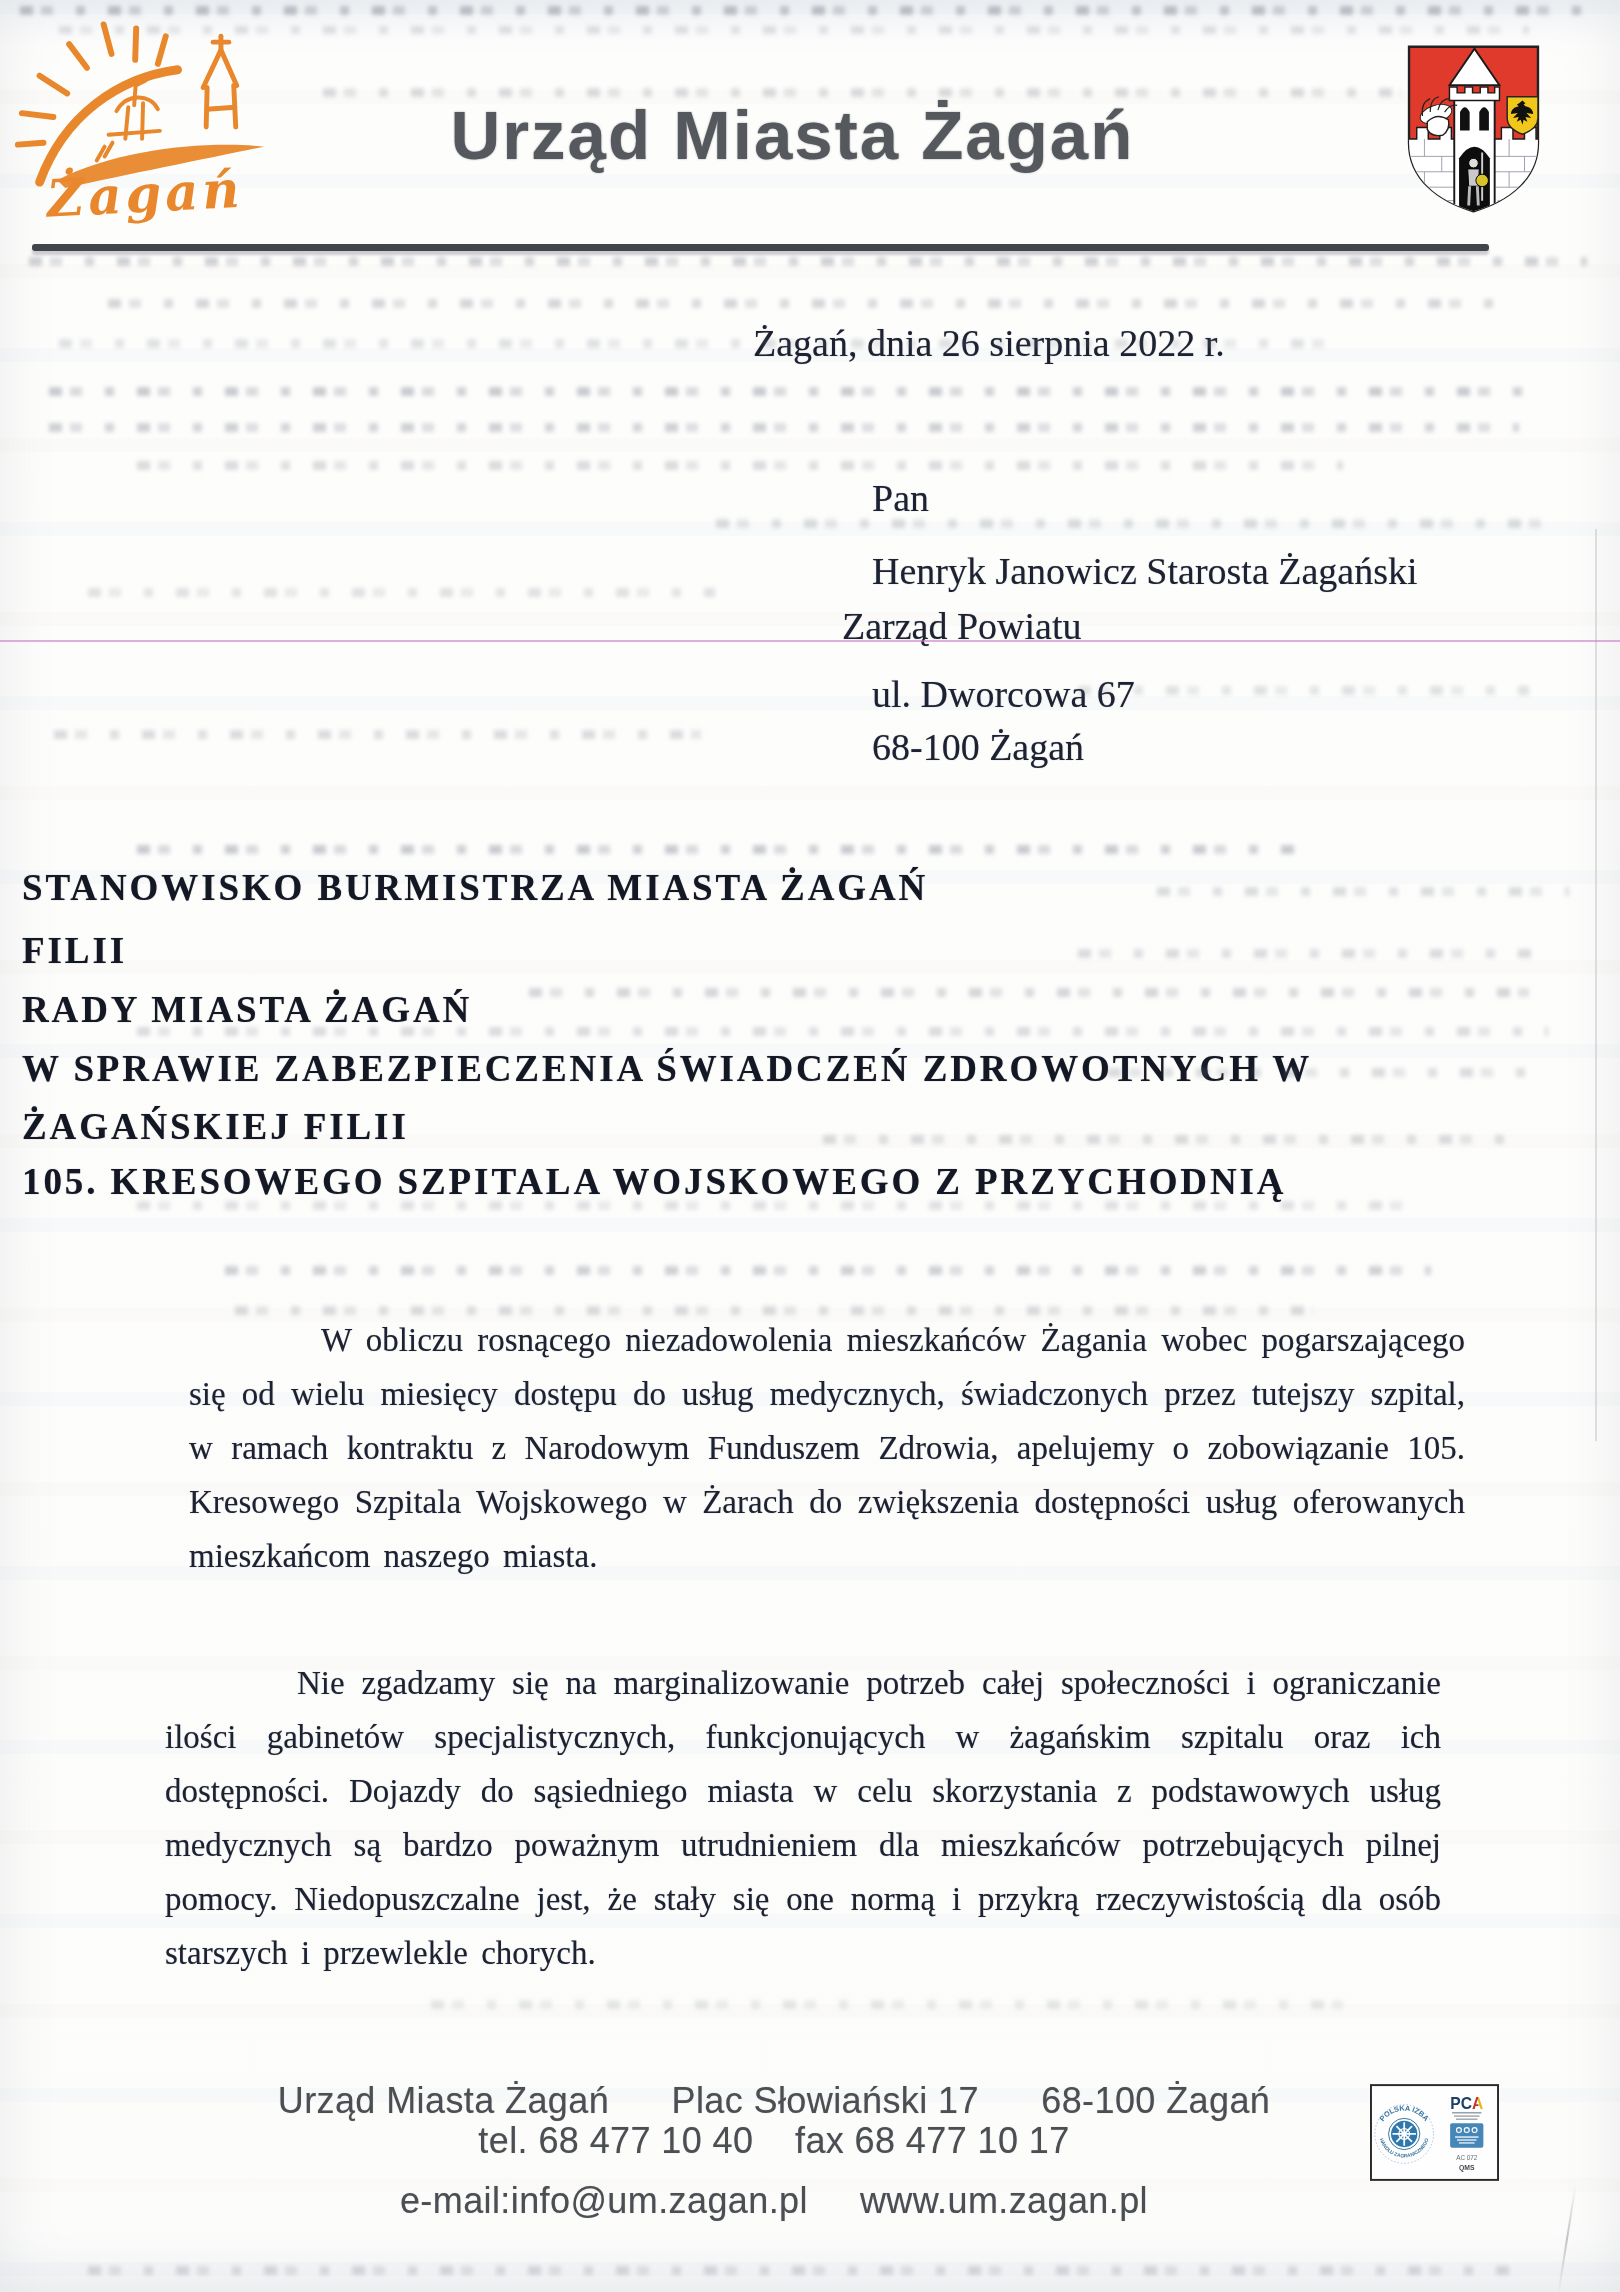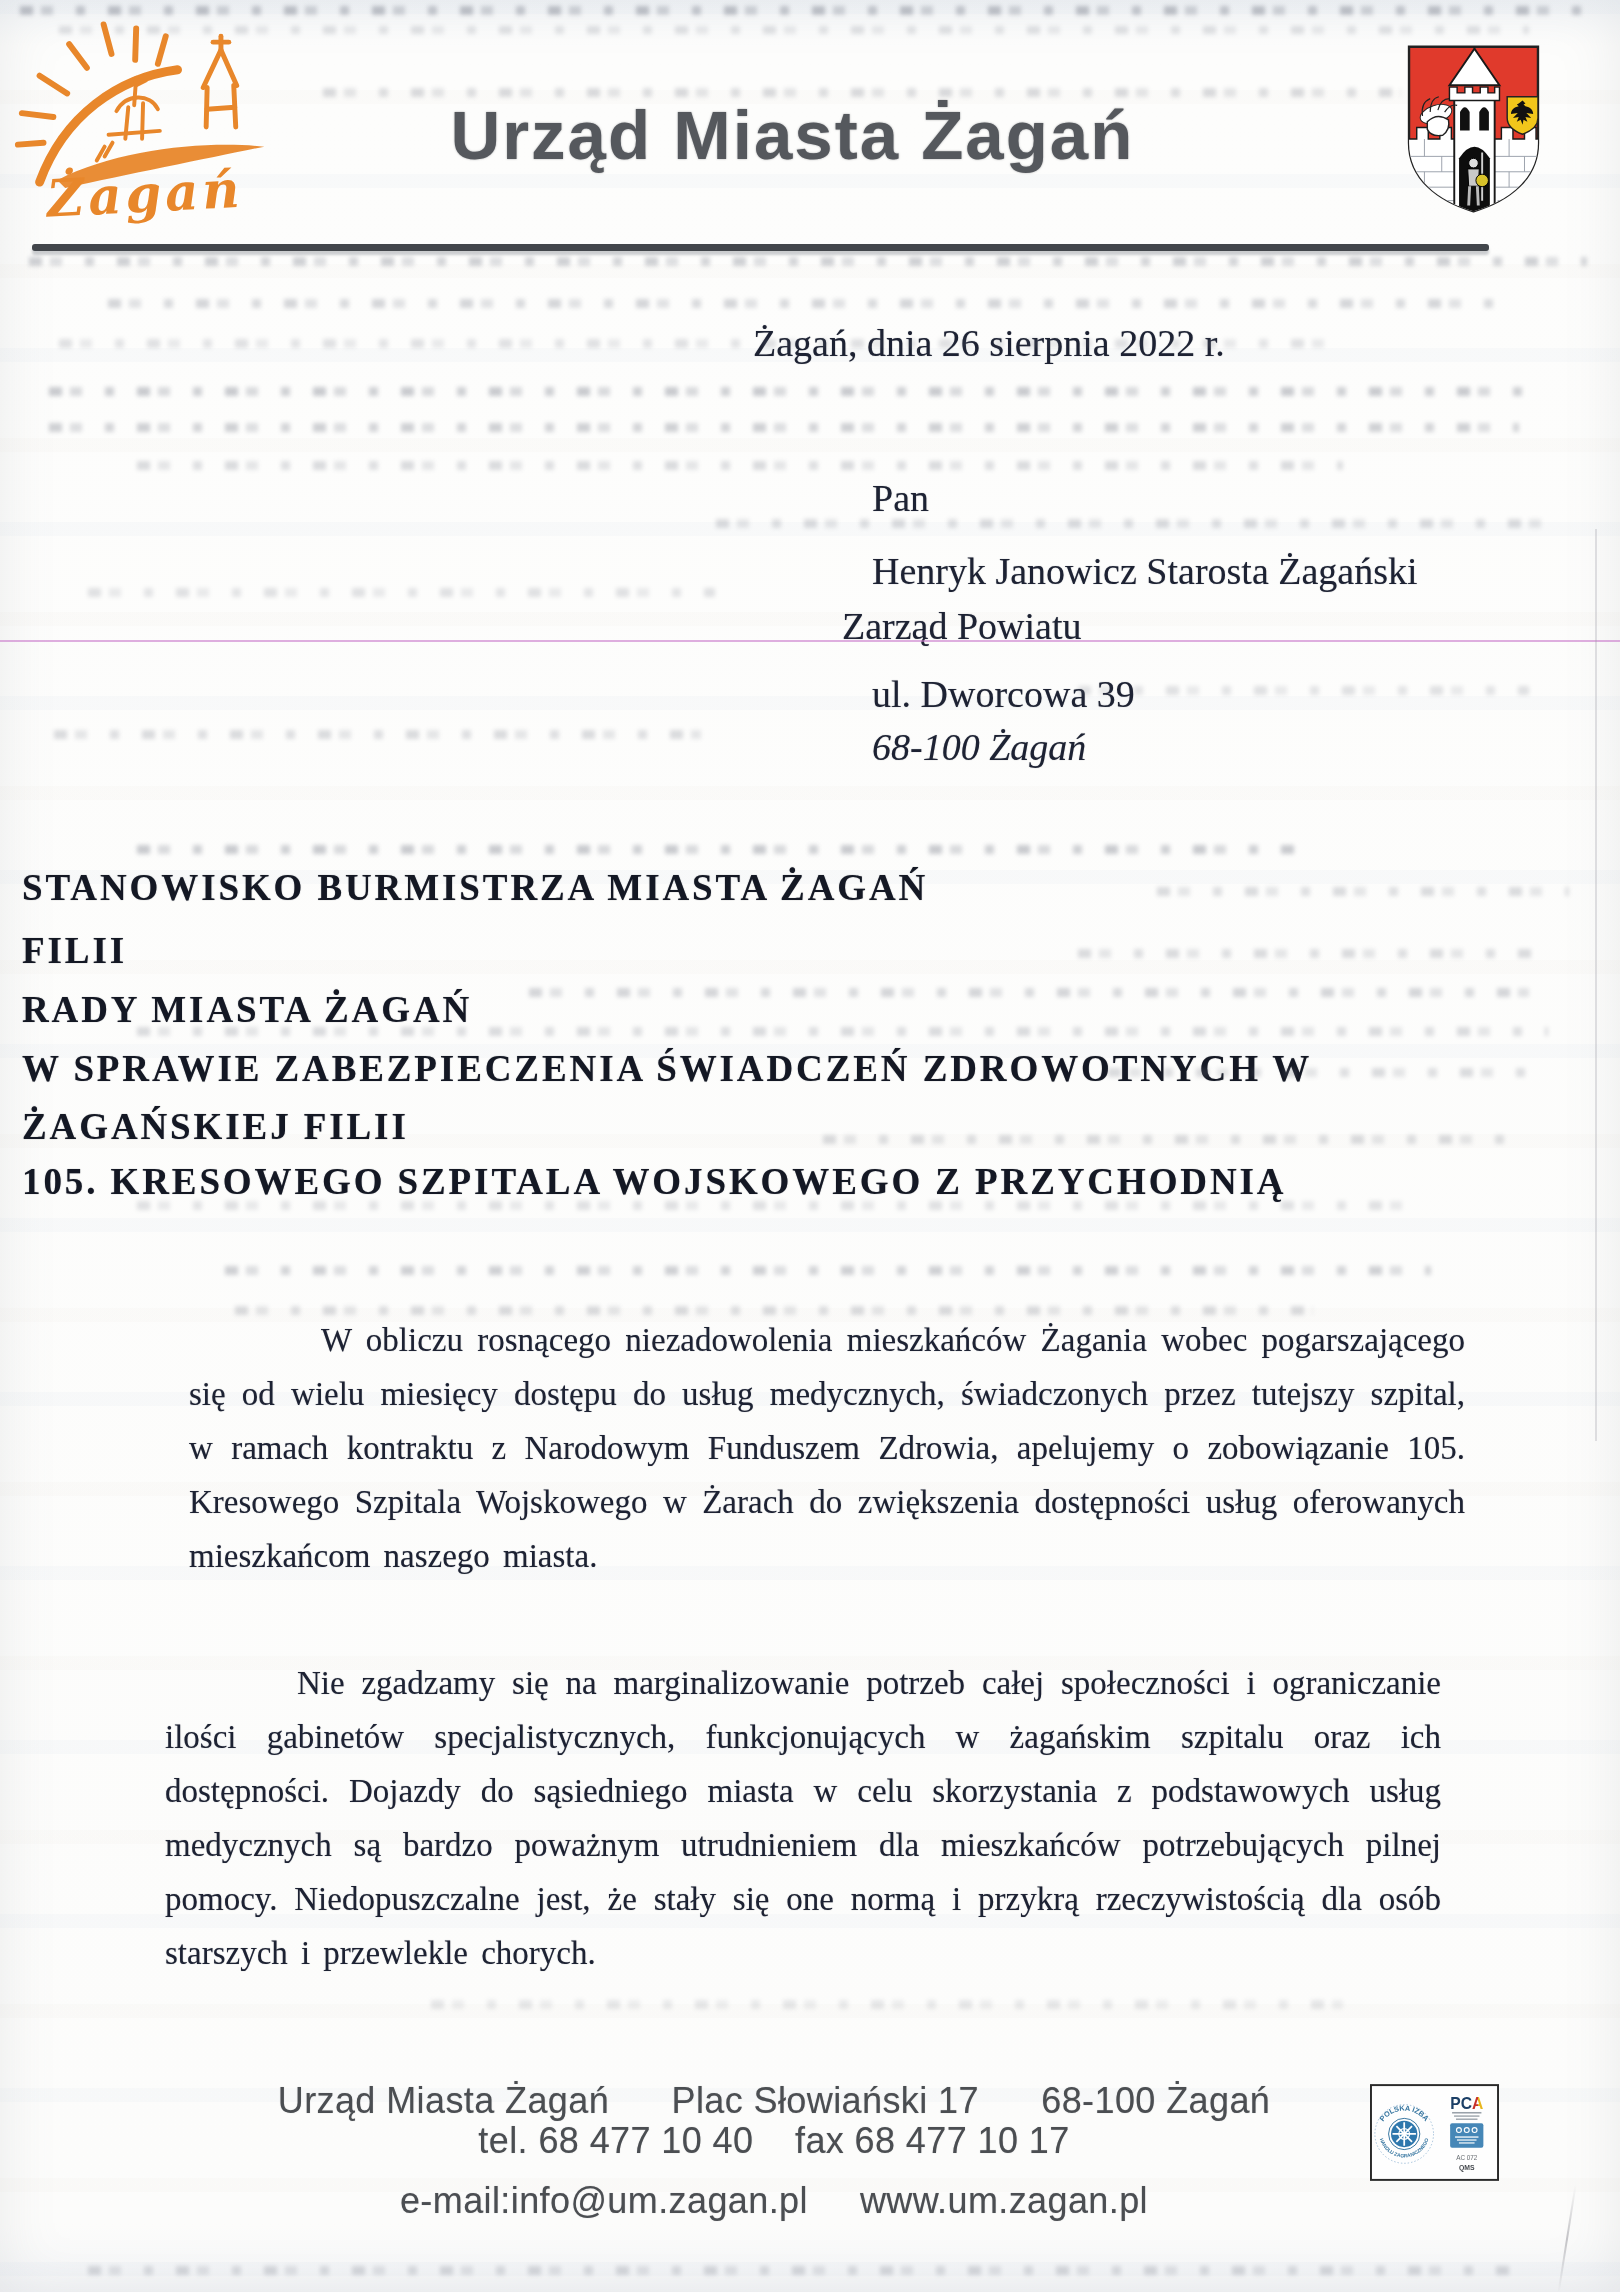--- a/index.html
+++ b/index.html
@@ -21,21 +21,21 @@
     color:#55585d; text-shadow:0 0 2px rgba(85,88,93,.55); white-space:pre;}
   .coat{position:absolute; left:1400px; top:39px; width:147px; height:178px;}
   .rule{position:absolute; left:32px; top:244px; width:1457px; height:6.9px; background:#42464b;
     border-radius:2.9px; box-shadow:0 3.9px 2.9px rgba(110,115,122,.35);}
   .serifline{position:absolute; font-size:38px; color:#1d2233; text-shadow:0 0 1px rgba(25,30,45,.45); white-space:pre;}
   .date{left:753px; top:321px;}
   .rec-pan{left:872px; top:476px;}
   .rec-name{left:872px; top:549px;}
   .rec-org{left:842px; top:604px;}
   .rec-street{left:872px; top:672px;}
-  .rec-city{left:872px; top:725px;font-style:italic;}
+  .rec-city{left:872px; top:725px;}
   .pinkline{position:absolute; left:0; top:640px; width:1620px; height:2px; background:rgba(202,122,204,.6);}
   .title-line{position:absolute; left:22px; width:1568px; text-align:left; font-weight:700;
     font-size:37px; letter-spacing:2.9px; color:#141824; text-shadow:0 0 1px rgba(20,24,36,.5); white-space:pre;}
   .para{position:absolute; left:165px; width:1276px; font-size:33px; line-height:54px; color:#1d2233;
     text-align:justify; text-indent:132px; word-spacing:4.9px; text-shadow:0 0 1px rgba(25,30,45,.42);}
   .p1{top:1313px;margin-left:24px;} .p2{top:1656px;}
   .footer-line{position:absolute; left:88px; width:1372px; text-align:center;
     font-family:"Liberation Sans", sans-serif; font-size:36px; letter-spacing:0.4px; color:#4b4e52;
     text-shadow:0 0 1px rgba(75,78,82,.4); white-space:pre-wrap;}
   .f1{top:2080px;} .f2{top:2120px;} .f3{top:2156px;margin-top:24px;}
@@ -128,21 +128,21 @@
   </svg>
 
   <div class="rule"></div>
 
   <div class="serifline date">Żagań, dnia 26 sierpnia 2022 r.</div>
 
   <div class="serifline rec-pan">Pan</div>
   <div class="serifline rec-name">Henryk Janowicz Starosta Żagański</div>
   <div class="serifline rec-org">Zarząd Powiatu</div>
   <div class="pinkline"></div>
-  <div class="serifline rec-street">ul. Dworcowa 39</div>
+  <div class="serifline rec-street">ul. Dworcowa 67</div>
   <div class="serifline rec-city">68-100 Żagań</div>
 
   <div class="title-line" style="top:866px">STANOWISKO BURMISTRZA MIASTA ŻAGAŃ</div>
   <div class="title-line" style="top:929px">FILII</div>
   <div class="title-line" style="top:988px">RADY MIASTA ŻAGAŃ</div>
   <div class="title-line" style="top:1047px">W SPRAWIE ZABEZPIECZENIA ŚWIADCZEŃ ZDROWOTNYCH W</div>
   <div class="title-line" style="top:1105px">ŻAGAŃSKIEJ FILII</div>
   <div class="title-line" style="top:1160px">105. KRESOWEGO SZPITALA WOJSKOWEGO Z PRZYCHODNIĄ</div>
 
   <div class="para p1">W obliczu rosnącego niezadowolenia mieszkańców Żagania wobec pogarszającego się od wielu miesięcy dostępu do usług medycznych, świadczonych przez tutejszy szpital, w ramach kontraktu z Narodowym Funduszem Zdrowia, apelujemy o zobowiązanie 105. Kresowego Szpitala Wojskowego w Żarach do zwiększenia dostępności usług oferowanych mieszkańcom naszego miasta.</div>

